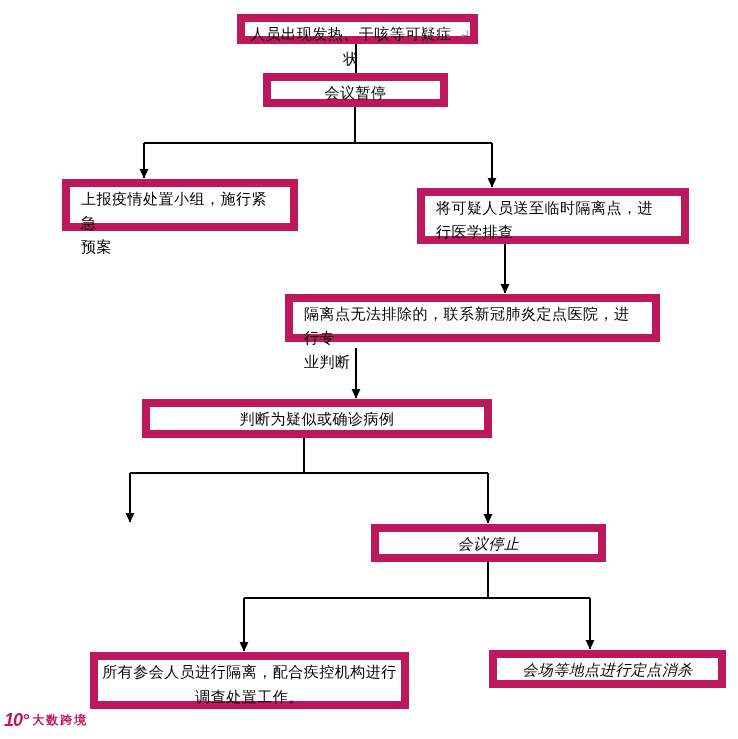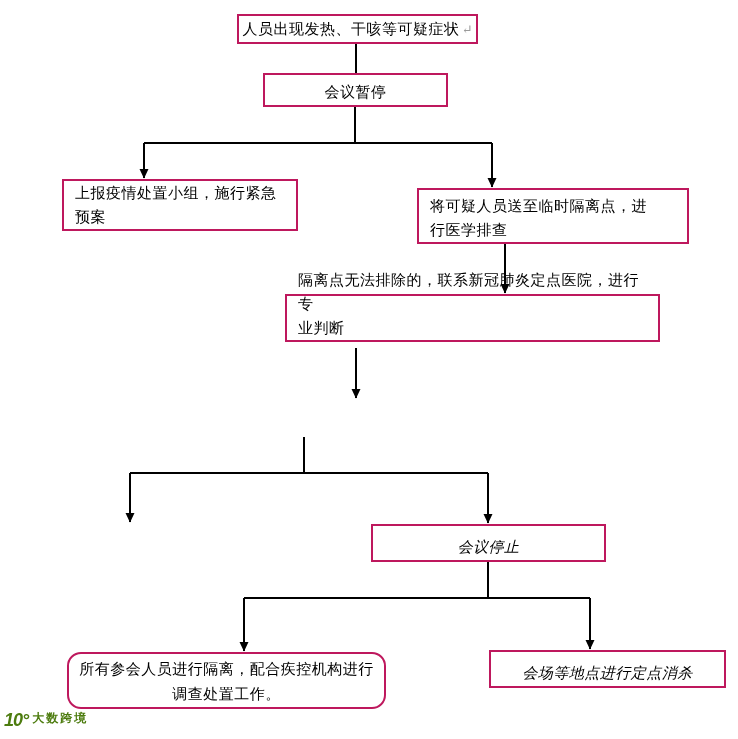--- a/index.html
+++ b/index.html
@@ -2,30 +2,30 @@
 <html><head>
 <meta charset="utf-8">
 <style>
   html,body{margin:0;padding:0;background:#ffffff;}
   .canvas{
     position:relative;width:738px;height:739px;background:#ffffff;overflow:hidden;
     font-family:"Liberation Serif","DejaVu Serif",serif;color:#000;
   }
   .connectors{position:absolute;left:0;top:0;}
   .node{
-    position:absolute;box-sizing:border-box;border:2px solid #be185d;background:#fff;
+    position:absolute;box-sizing:border-box;border:8px solid #be185d;background:#fff;
     font-size:15px;line-height:25px;letter-spacing:0.5px;
-    display:flex;align-items:flex-end;white-space:pre-line;
+    display:flex;align-items:flex-start;white-space:pre-line;
   }
   .node.center{justify-content:center;text-align:center;}
   .node.left{justify-content:flex-start;text-align:left;padding:0 11px;line-height:24px;margin-left:32px;}
   .ret-mark{color:#9a9a9a;font-size:13px;margin-left:2px;letter-spacing:0;}
   .watermark{
-    position:absolute;left:4px;top:710px;display:flex;align-items:flex-start;gap:4px;
-    color:#4d7c0f;font-family:"Liberation Sans",sans-serif;font-weight:bold;
+    position:absolute;left:4px;top:710px;display:flex;align-items:center;gap:4px;
+    color:#be185d;font-family:"Liberation Sans",sans-serif;font-weight:bold;
   }
   .wm-logo{font-size:18px;font-style:italic;letter-spacing:-1px;}
   .wm-text{font-size:12px;letter-spacing:2px;}
 </style>
 </head>
 <body>
 
 <div class="canvas">
 
   <svg class="connectors" width="738" height="739" viewBox="0 0 738 739" xmlns="http://www.w3.org/2000/svg">
@@ -71,25 +71,26 @@
 
   <div class="node left" style="left:30px;top:179px;width:236px;height:52px;">上报疫情处置小组，施行紧急
 预案</div>
 
   <div class="node left" style="left:385px;top:188px;width:272px;height:56px;">将可疑人员送至临时隔离点，进
 行医学排查</div>
 
   <div class="node left" style="left:253px;top:294px;width:375px;height:48px;">隔离点无法排除的，联系新冠肺炎定点医院，进行专
 业判断</div>
 
+  <div class="node center" style="left:142px;top:399px;width:350px;height:39px;">判断为疑似或确诊病例</div>
 
 
   <div class="node center" style="left:371px;top:524px;width:235px;height:38px;font-style:italic;">会议停止</div>
 
-  <div class="node center" style="left:67px;top:652px;width:319px;height:57px;border-radius:14px;">所有参会人员进行隔离，配合疾控机构进行
+  <div class="node center" style="left:90px;top:652px;width:319px;height:57px;">所有参会人员进行隔离，配合疾控机构进行
 调查处置工作。</div>
 
   <div class="node center" style="left:489px;top:650px;width:237px;height:38px;font-style:italic;">会场等地点进行定点消杀</div>
 
   <div class="watermark">
     <span class="wm-logo">10°</span>
     <span class="wm-text">大数跨境</span>
   </div>
 
 </div>

